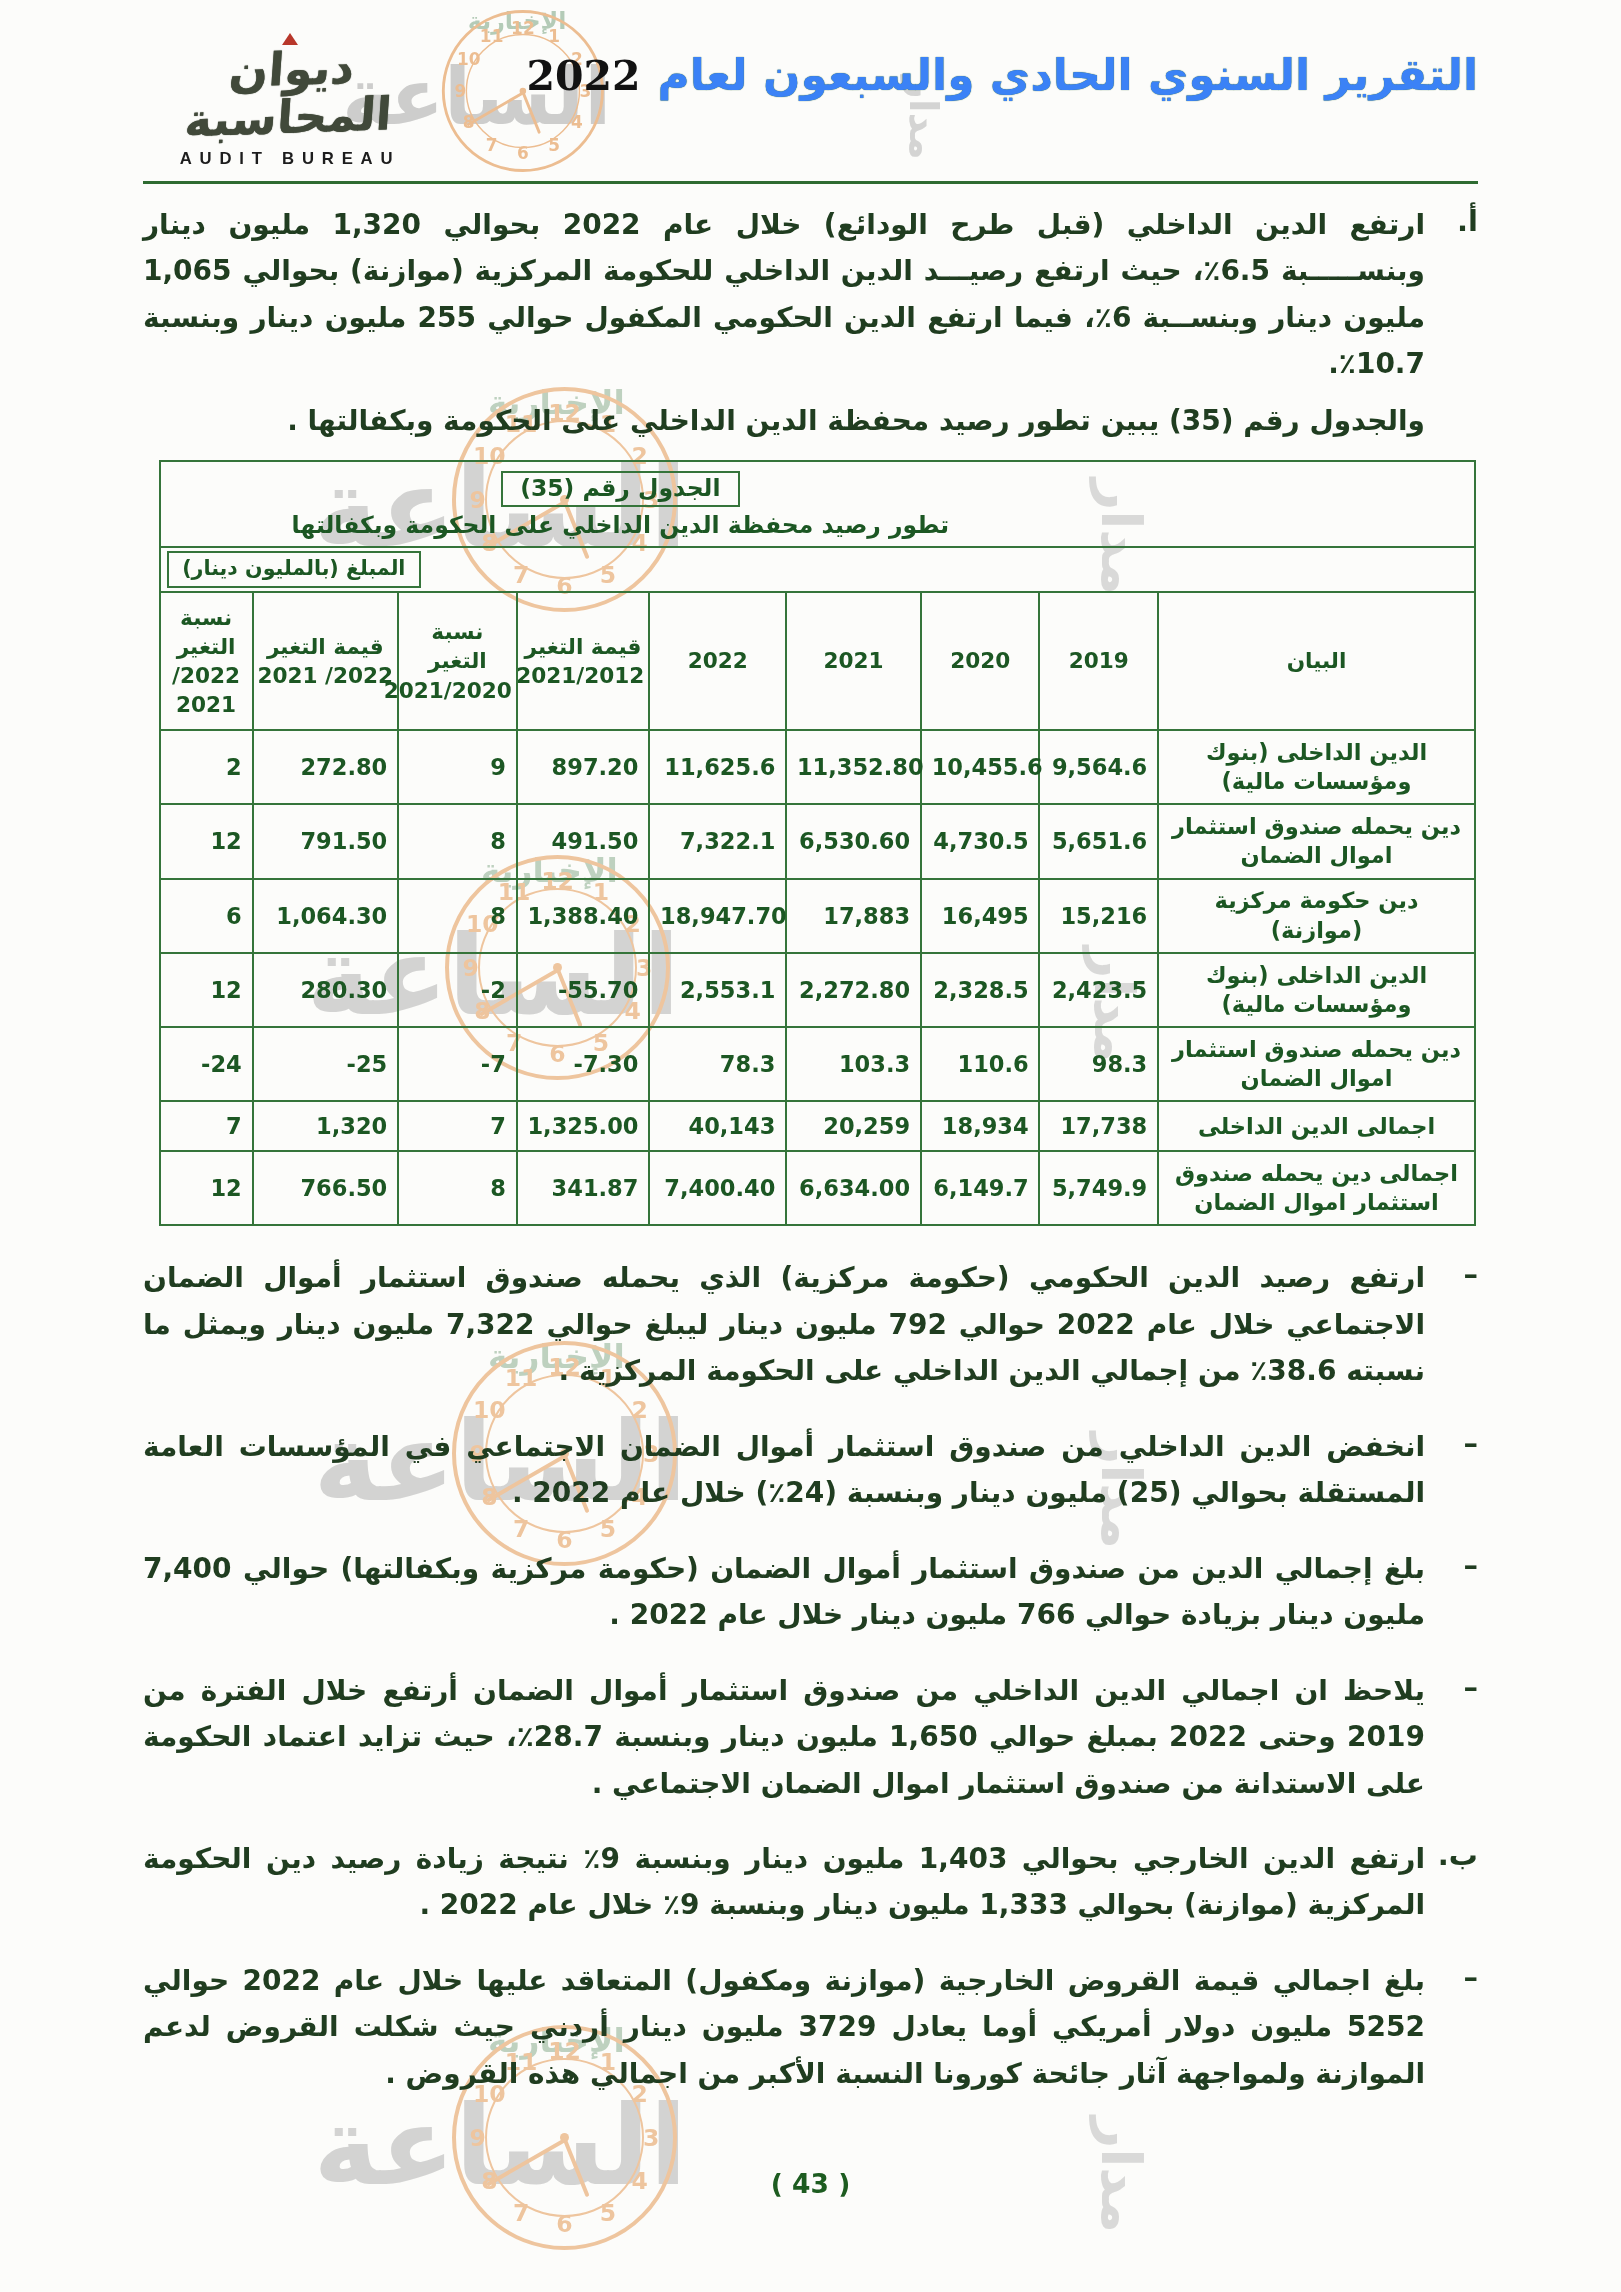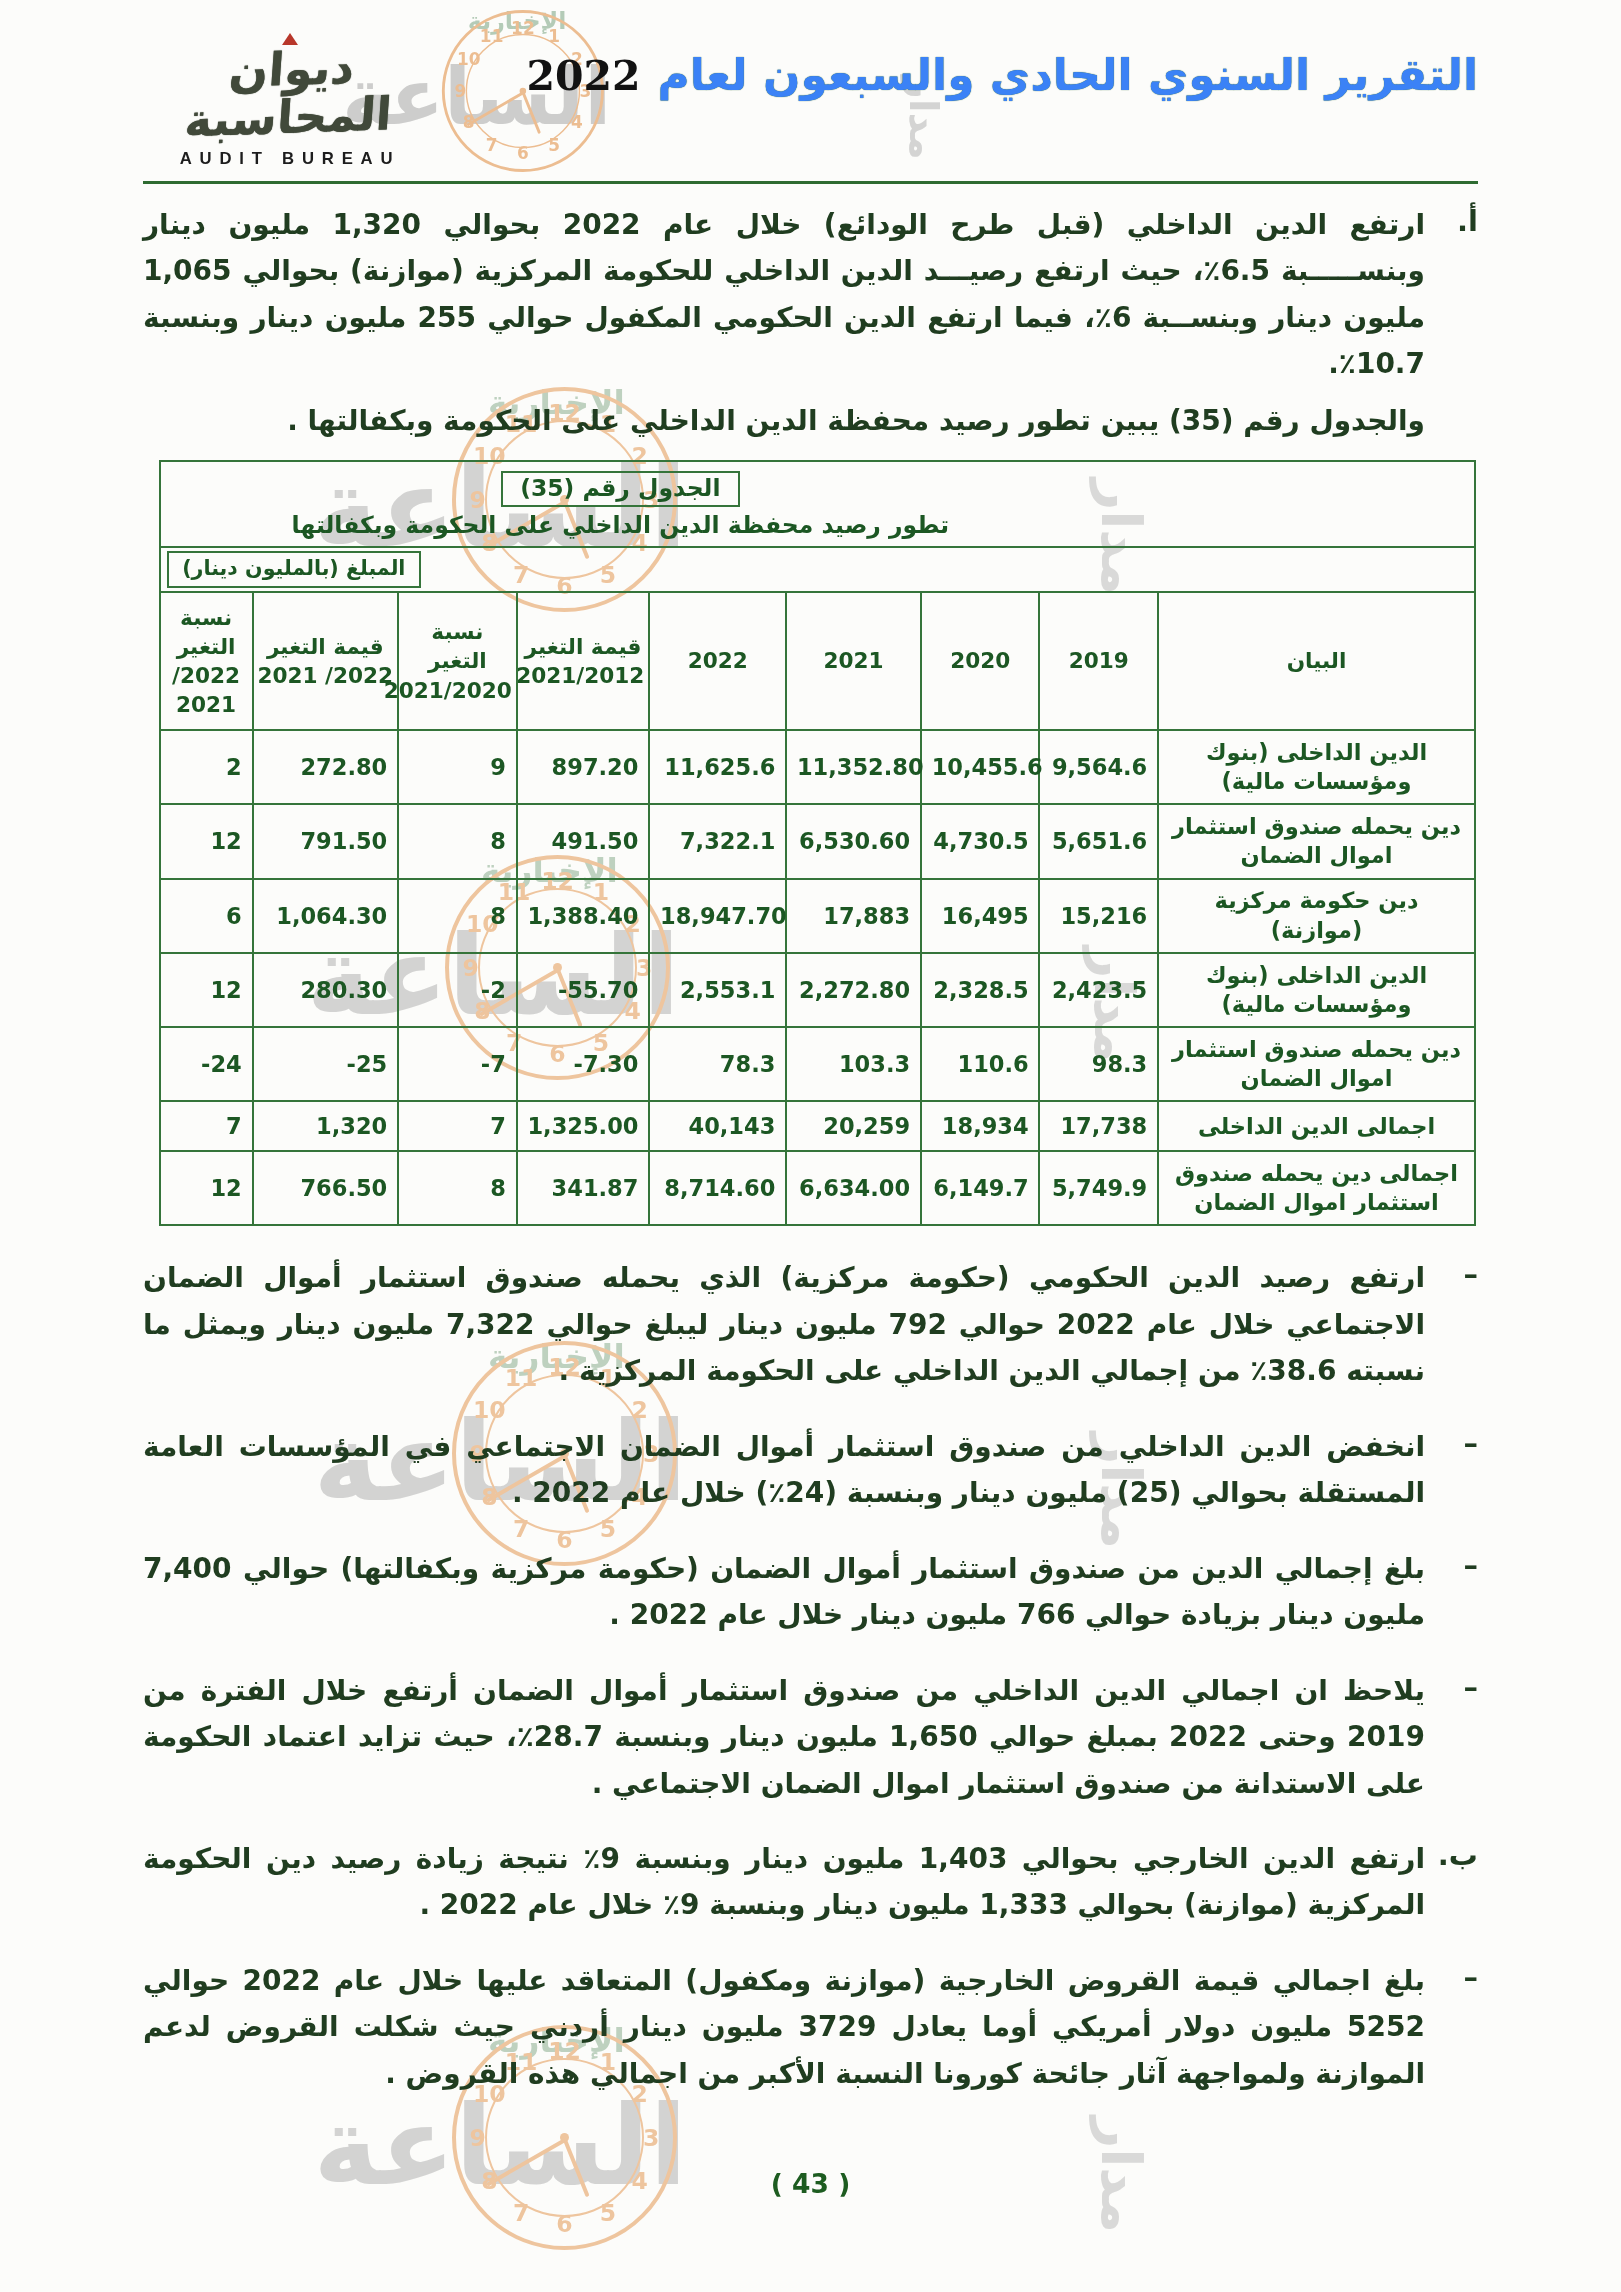--- a/index.html
+++ b/index.html
@@ -350,21 +350,21 @@
         <td class="num">1,325.00</td>
         <td class="num">7</td>
         <td class="num">1,320</td>
         <td class="num">7</td>
       </tr>
       <tr>
         <td class="lbl">اجمالى دين يحمله صندوق استثمار اموال الضمان</td>
         <td class="num">5,749.9</td>
         <td class="num">6,149.7</td>
         <td class="num">6,634.00</td>
-        <td class="num">8,714.60</td>
+        <td class="num">7,400.40</td>
         <td class="num">341.87</td>
         <td class="num">8</td>
         <td class="num">766.50</td>
         <td class="num">12</td>
       </tr>
     </tbody>
       </table>
 
     <div class="li">
       <span class="marker">–</span>

